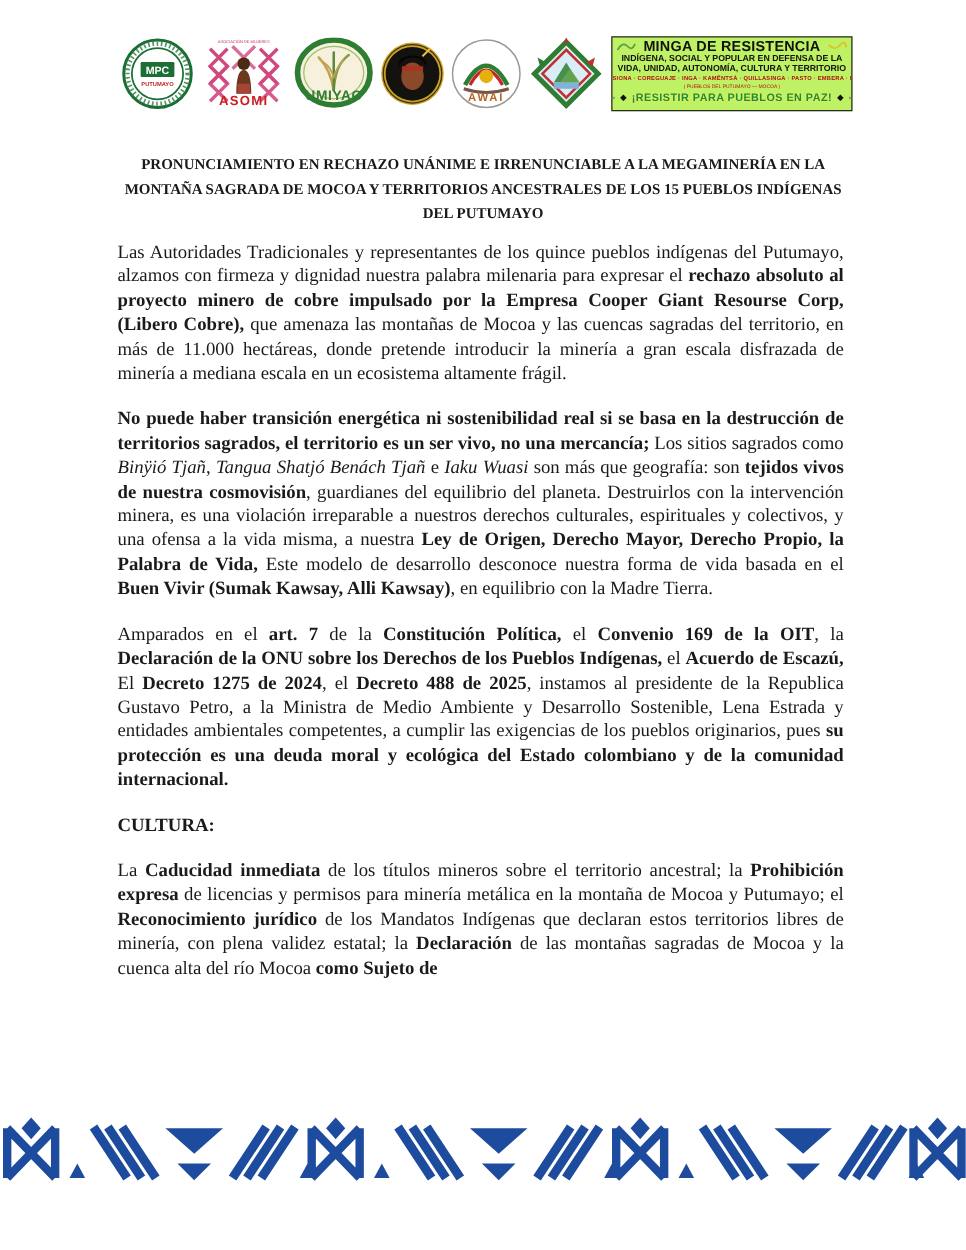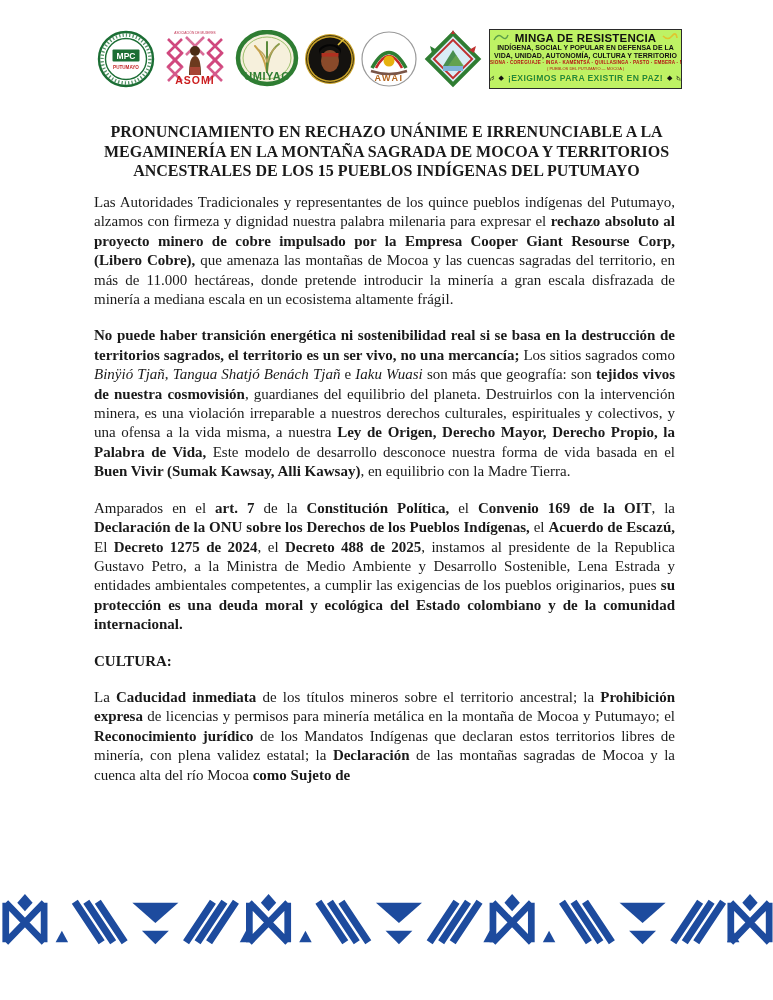--- a/index.html
+++ b/index.html
@@ -32,21 +32,21 @@
                        margin-top:1.5px; }
   .banner-slogan { font-family:"Liberation Sans",sans-serif; font-weight:bold;
                    font-size:8.6px; color:#1e8c3a; letter-spacing:.4px;
                    text-shadow:0 0 3px #ffe95e; white-space:nowrap; }
   .banner-diamond { font-size:7px; color:#111; line-height:7px; }
   .banner-squiggle { position:absolute; top:2px; }
   .sq-l { left:3px; } .sq-r { right:3px; }
 
   
   .doc-title { position:absolute; top:122px; left:96px; width:581px;
-               text-align:center; font-weight:bold; font-size:16px; line-height:19.5px; }
+               text-align:center; font-weight:bold; font-size:12px; line-height:19.5px; }
   .doc-body { position:absolute; top:193px; left:94px; width:581px;
               font-size:15px; line-height:19.4px; }
   .para { margin:0 0 17px 0; text-align:justify; }
   .run-n { font-weight:normal; font-style:normal; }
   .run-b { font-weight:bold; }
   .run-i { font-style:italic;margin-top:16px; }
 
   
   .footer-band { position:absolute; left:0; top:892px; width:773px; height:60px; }
   .bs { stroke:var(--band); stroke-width:7; fill:none; }
@@ -148,21 +148,21 @@
       <div class="banner-title">MINGA DE RESISTENCIA</div>
       <div class="banner-sub">INDÍGENA, SOCIAL Y POPULAR EN DEFENSA DE LA</div>
       <div class="banner-sub">VIDA, UNIDAD, AUTONOMÍA, CULTURA Y TERRITORIO</div>
       <div class="banner-strip">SIONA · COREGUAJE · INGA · KAMËNTSÁ · QUILLASINGA · PASTO · EMBERA · MURUI · KICHWA · YANAKONA · NASA · AWÁ</div>
       <div class="banner-note">( PUEBLOS DEL PUTUMAYO — MOCOA )</div>
       <div class="banner-slogan-row">
         <svg width="9" height="11" viewBox="0 0 9 11">
           <path d="M1,10 Q1,4 4,3 Q7,2 7,5 Q7,8 4,8 M5,3 Q6,1 8,1" stroke="#111" stroke-width="1.2" fill="none"></path>
         </svg>
         <span class="banner-diamond">◆</span>
-        <span class="banner-slogan">¡EXIGIMOS PARA EXISTIR EN PAZ!</span>
+        <span class="banner-slogan">¡RESISTIR PARA PUEBLOS EN PAZ!</span>
         <span class="banner-diamond">◆</span>
         <svg width="9" height="11" viewBox="0 0 9 11">
           <path d="M8,10 Q8,4 5,3 Q2,2 2,5 Q2,8 5,8 M4,3 Q3,1 1,1" stroke="#111" stroke-width="1.2" fill="none"></path>
         </svg>
       </div>
     </div>
   </div>
 
   <div class="doc-title">PRONUNCIAMIENTO EN RECHAZO UNÁNIME E IRRENUNCIABLE A LA MEGAMINERÍA EN LA MONTAÑA SAGRADA DE MOCOA Y TERRITORIOS ANCESTRALES DE LOS 15 PUEBLOS INDÍGENAS DEL PUTUMAYO</div>
 

